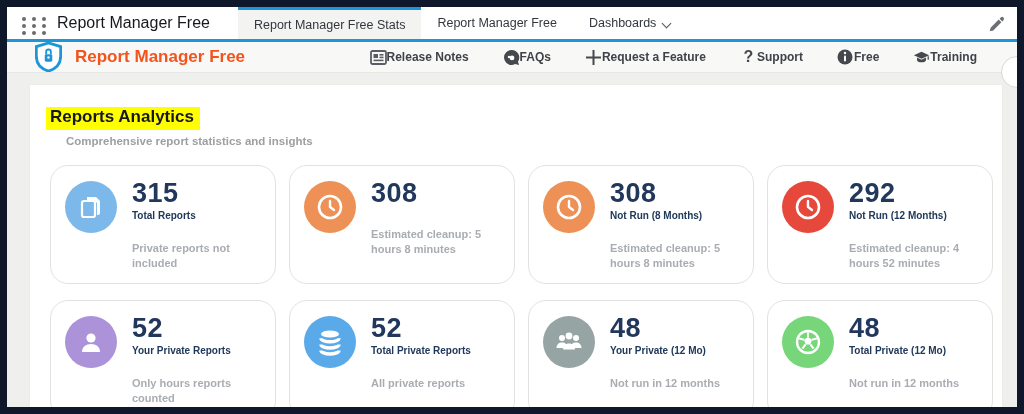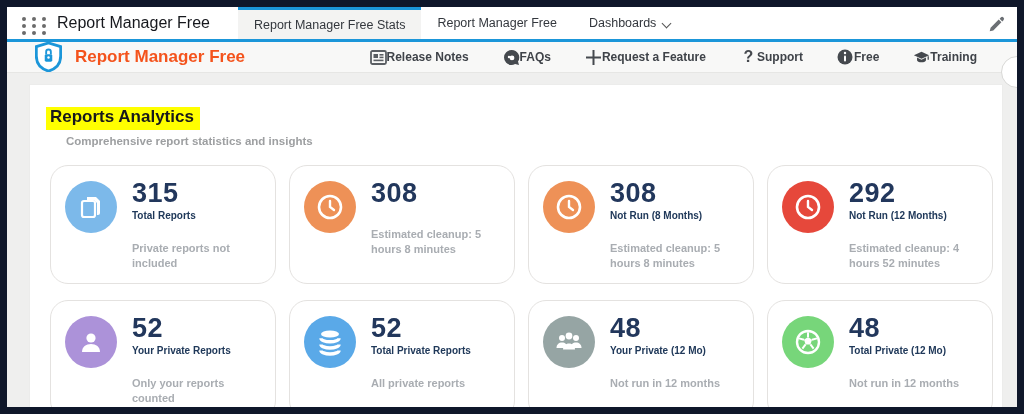--- a/index.html
+++ b/index.html
@@ -208,21 +208,21 @@
         <div class="card">
           <div class="bubble" style="background-color: rgb(172, 146, 217);">
             <svg width="28" height="28" viewBox="0 0 28 28">
                 <circle cx="14" cy="10" r="4.6" fill="#fff"></circle>
                 <path d="M5 24 c0-5.2 4-8 9-8 s9 2.8 9 8 Z" fill="#fff"></path>
               </svg>
           </div>
           <div>
             <div class="card-num">52</div>
             <div class="card-label">Your Private Reports</div>
-            <div class="card-sub">Only your reports counted</div>
+            <div class="card-sub">Only hours reports counted</div>
           </div>
         </div>
 
         <div class="card">
           <div class="bubble" style="background-color: rgb(90, 169, 232);">
             <svg width="26" height="28" viewBox="0 0 26 28">
                 <ellipse cx="13" cy="6" rx="9" ry="3.6" fill="#fff"></ellipse>
                 <path d="M4 10.2 c0 2 4 3.6 9 3.6 s9-1.6 9-3.6" fill="none" stroke="#fff" stroke-width="3.4"></path>
                 <path d="M4 16.4 c0 2 4 3.6 9 3.6 s9-1.6 9-3.6" fill="none" stroke="#fff" stroke-width="3.4"></path>
                 <path d="M4 22.4 c0 2 4 3.6 9 3.6 s9-1.6 9-3.6" fill="none" stroke="#fff" stroke-width="3.4"></path>

